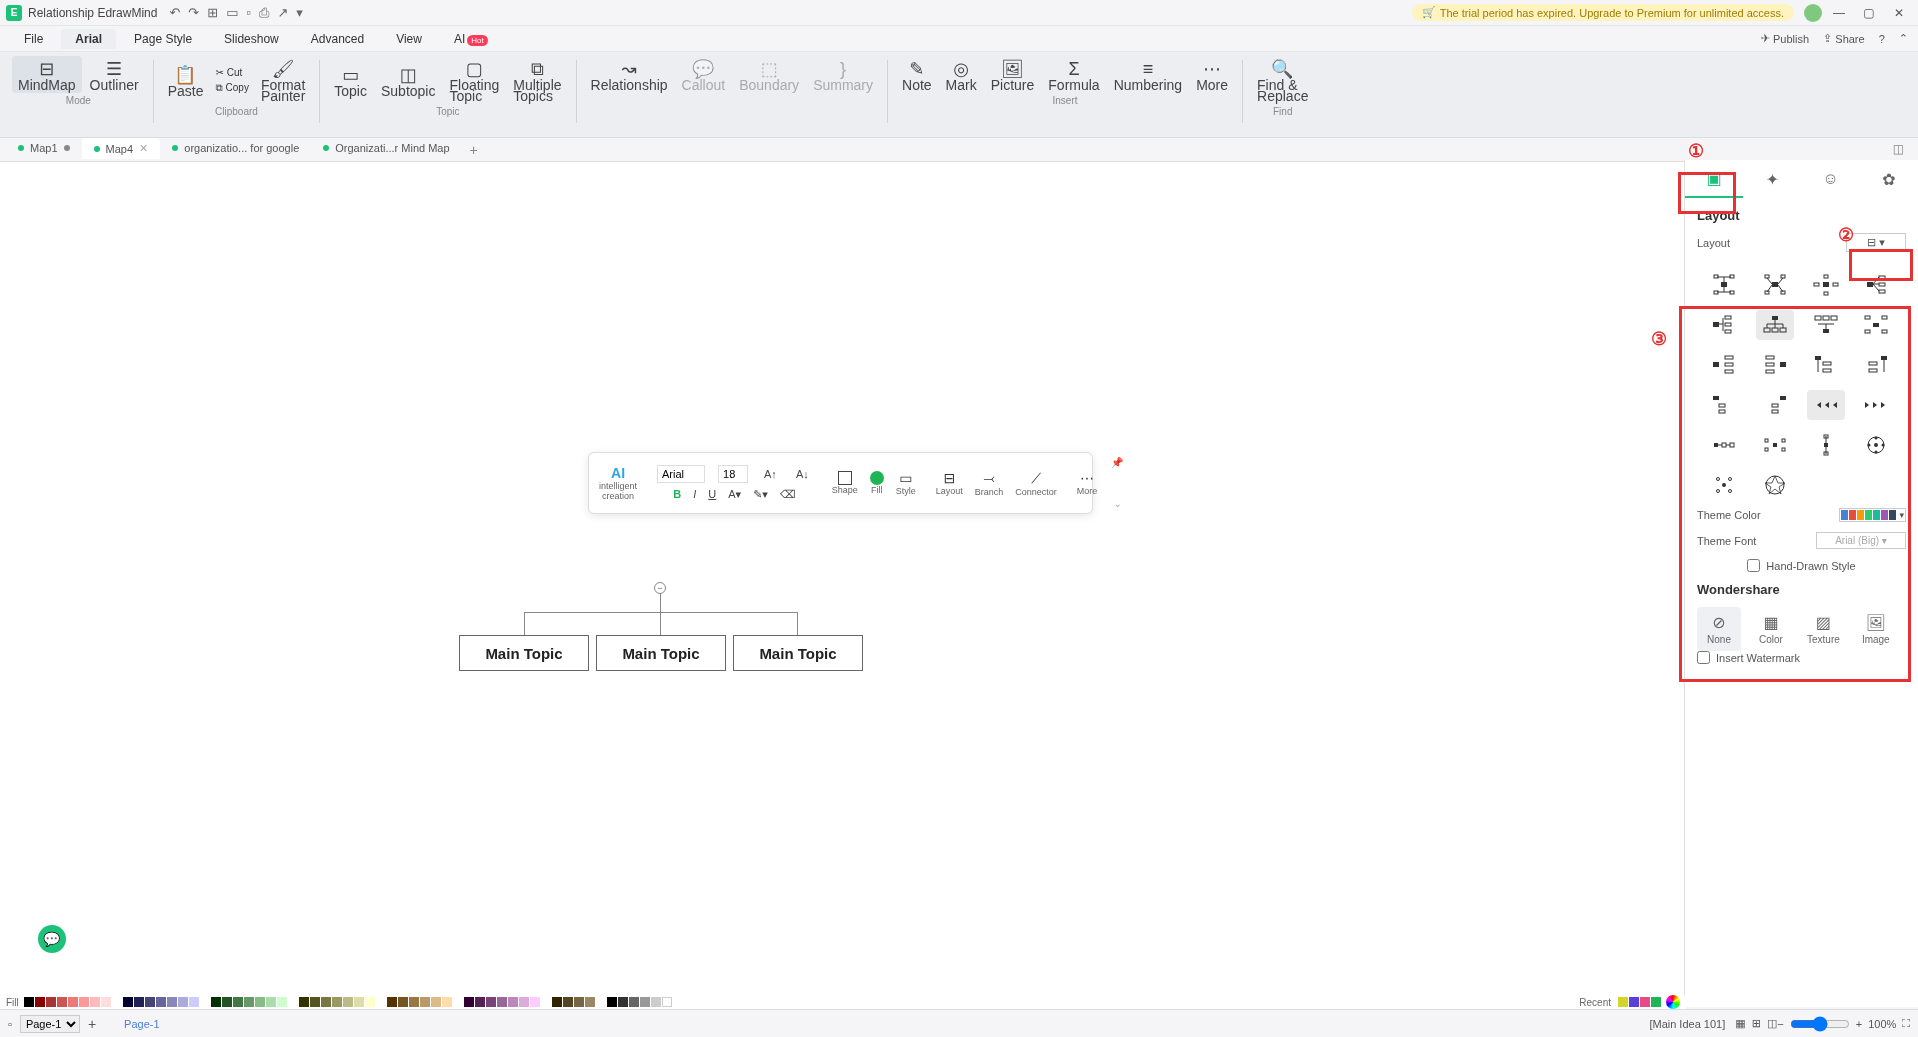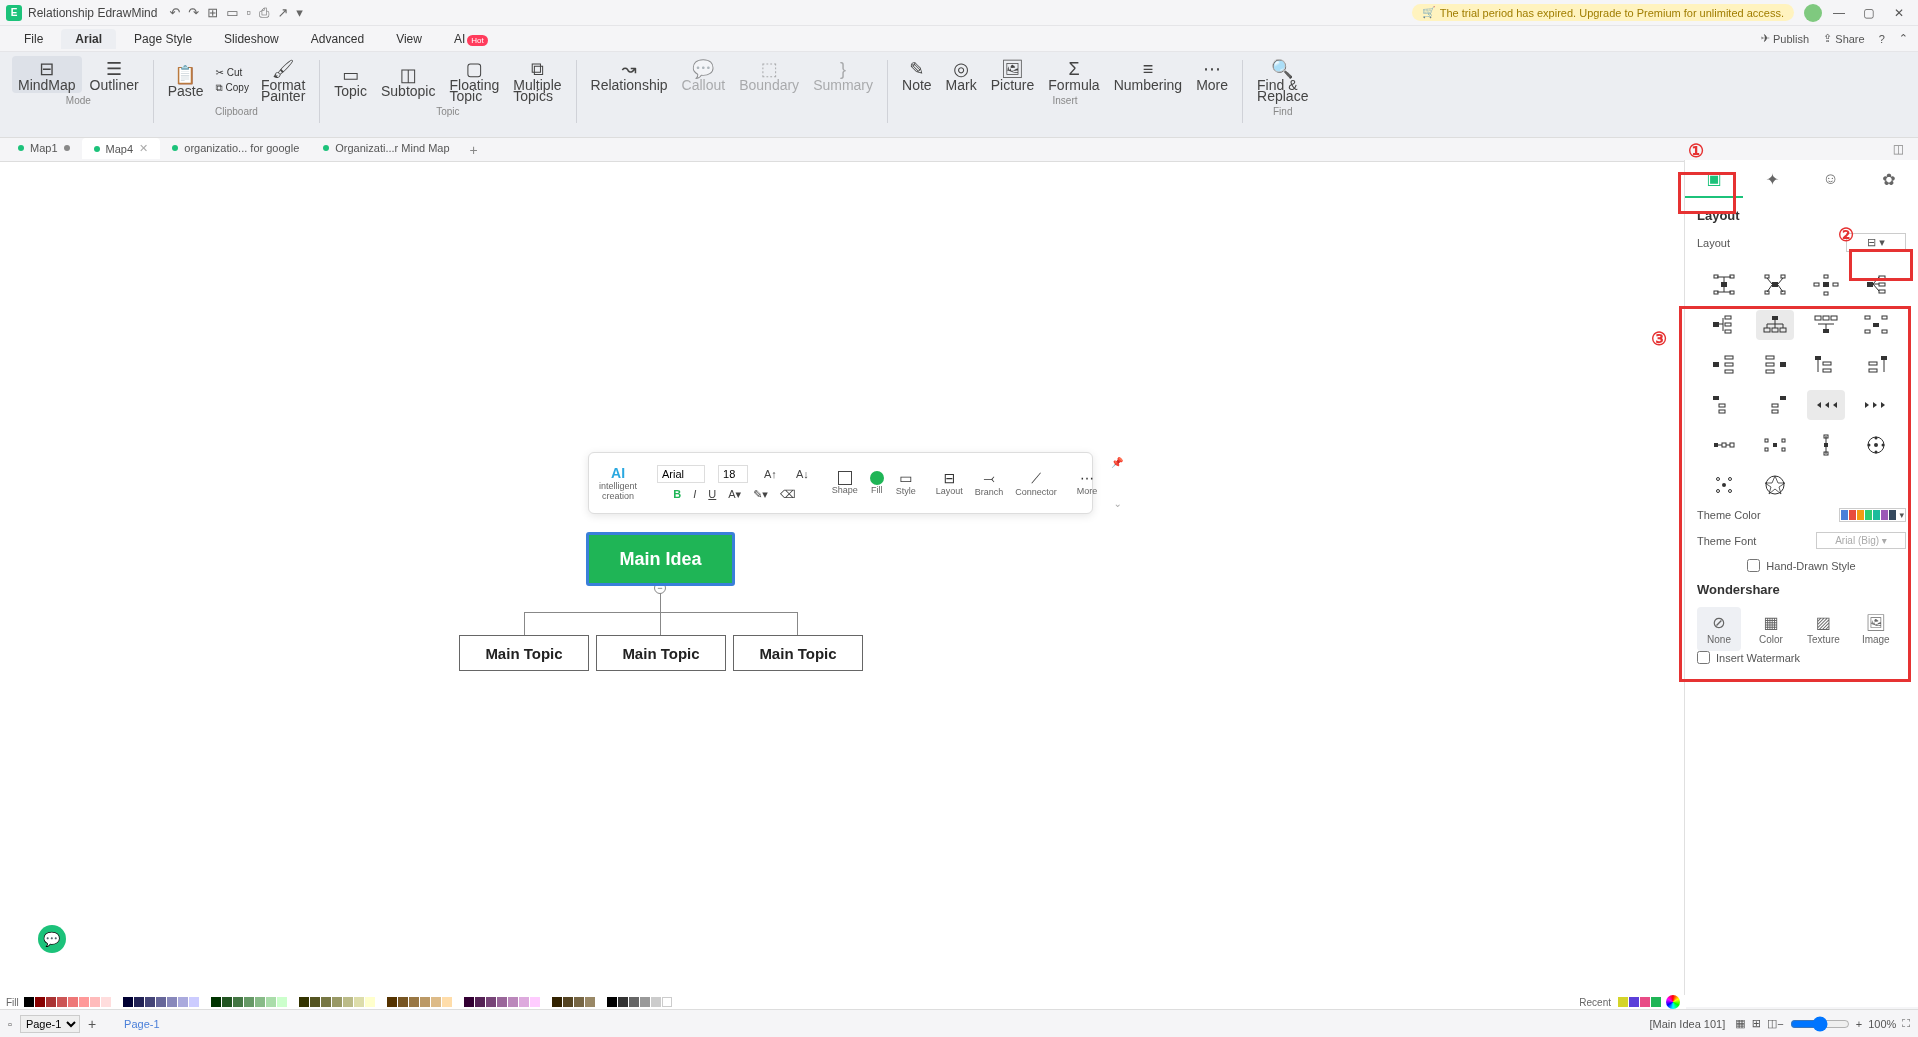--- a/index.html
+++ b/index.html
@@ -299,21 +299,20 @@
 <div class="canvas-area">
   <div class="canvas">
 
     <div class="conn" style="left:660px; top:424px; width:1px; height:26px;"></div>
     <div class="conn" style="left:524px; top:450px; width:273px; height:1px;"></div>
     <div class="conn" style="left:524px; top:450px; width:1px; height:23px;"></div>
     <div class="conn" style="left:660px; top:450px; width:1px; height:23px;"></div>
     <div class="conn" style="left:797px; top:450px; width:1px; height:23px;"></div>
     <div style="position:absolute;left:654px;top:420px;width:12px;height:12px;border:1px solid #888;border-radius:50%;background:#fff;display:flex;align-items:center;justify-content:center;font-size:9px;color:#666">−</div>
 
-    <div class="main-idea">Main Idea</div>
     <div class="main-topic mt1">Main Topic</div>
     <div class="main-topic mt2">Main Topic</div>
     <div class="main-topic mt3">Main Topic</div>
 
     <div class="float-toolbar">
       <div class="ft-sec">
         <div class="ft-ai">AI</div>
         <div class="ft-lbl" style="white-space:pre">intelligent
 creation</div>
       </div>

